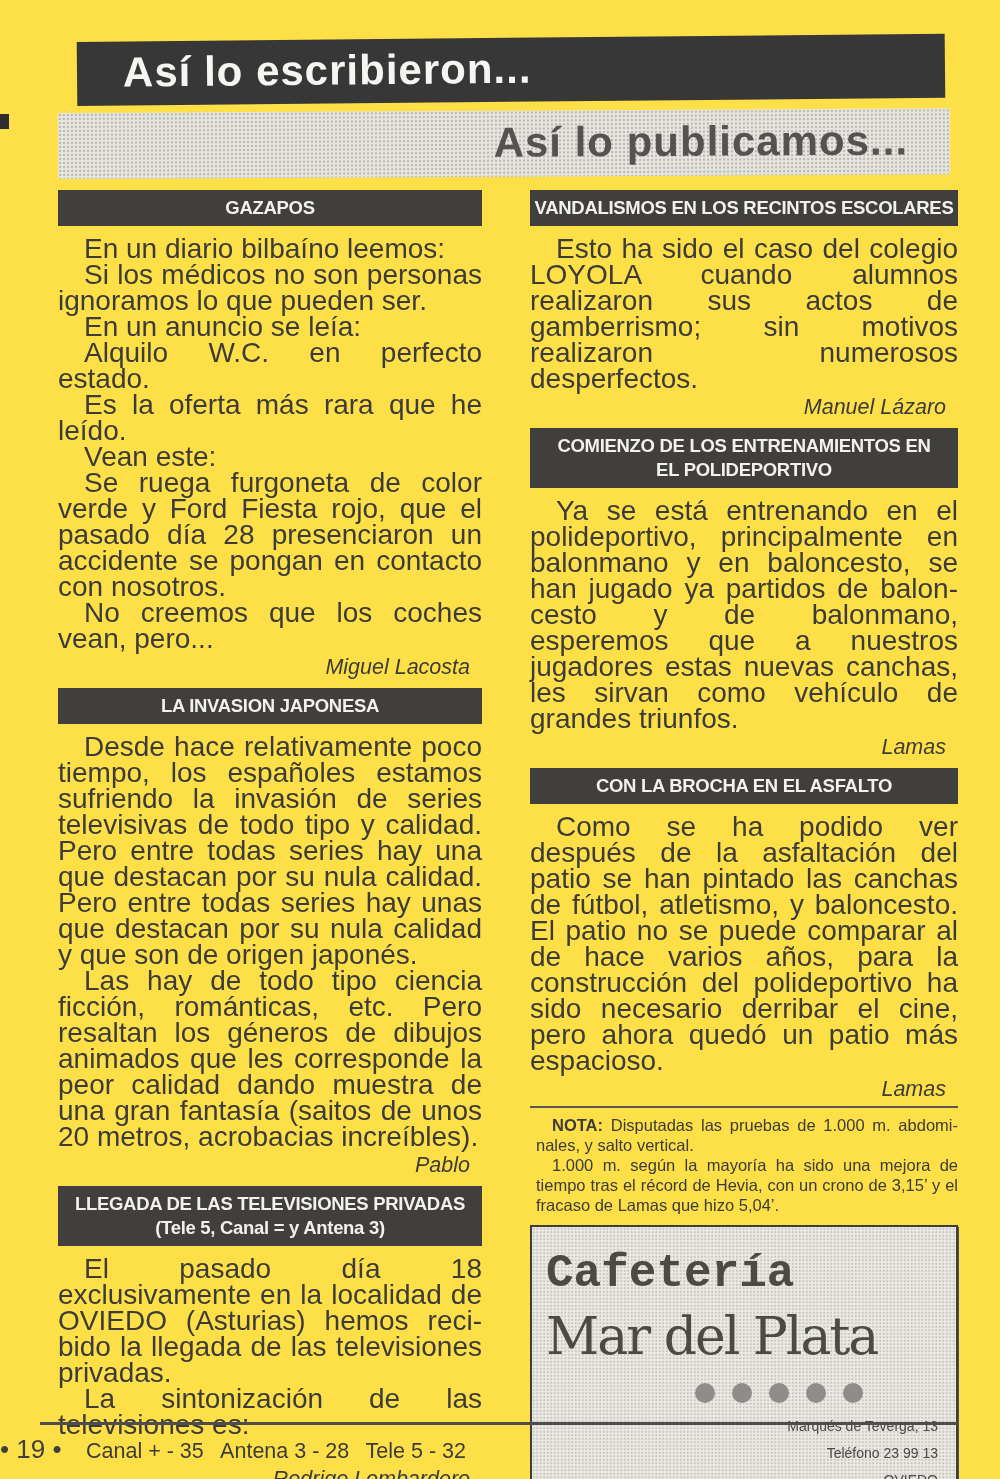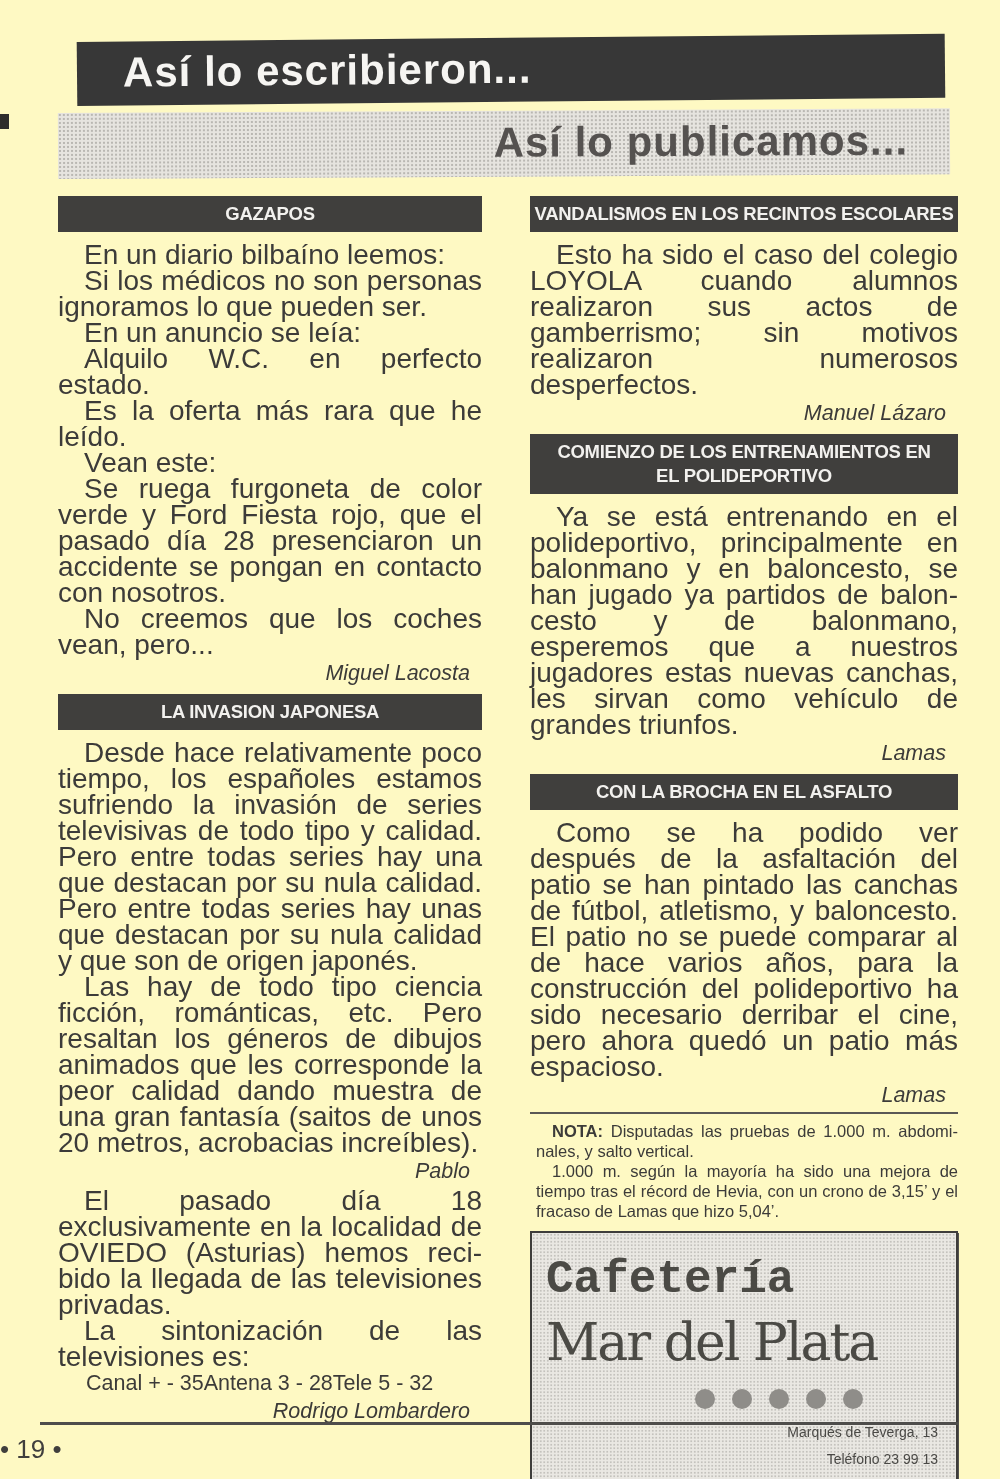--- a/index.html
+++ b/index.html
@@ -1,20 +1,20 @@
 <!DOCTYPE html>
 <html><head>
 <meta charset="utf-8">
 <style>
   html, body { margin: 0; padding: 0; background: #f3f2ee; }
   .page {
     position: relative;
     width: 1000px;
     height: 1479px;
-    background: #fef9c3;
+    background: #fde047;
     font-family: "Liberation Sans", sans-serif;
     color: #3c3b39;
     overflow: hidden;
   }
   .scan-speck {
     position: absolute; left: 0; top: 114px; width: 9px; height: 15px;
     background: #2e2d2b;
   }
   
   .banner-black {
@@ -46,31 +46,31 @@
   }
   .col { width: 424px; }
   .col-right { width: 428px; }
   .sec-header {
     background: #403f3d; color: #f2f1ee;
     font-weight: bold; font-size: 18.5px; line-height: 24px;
     text-align: center; padding: 6px 2px; margin: 8px 0 10px;
     letter-spacing: -0.3px; overflow: hidden;
   }
   .sec-header .hline { display: block; white-space: nowrap; }
-  section:first-child .sec-header { margin-top: 6px; }
+  section:first-child .sec-header { margin-top: 0; }
   p.body {
     margin: 0; font-size: 28px; line-height: 26px;
     text-align: justify; text-indent: 26px; color: #3c3b39;
   }
   p.sig {
     margin: 2px 0 4px; font-size: 21.5px; line-height: 26px;
     font-style: italic; text-align: right; padding-right: 12px;
   }
   .tuning {
-    display: flex; 
+    display: flex; justify-content: space-between;
     padding: 0 16px 0 28px; font-size: 21.5px; line-height: 26px;
   }
   
   .nota-rule { border: none; border-top: 2px solid #5a5856; margin: 4px 0 7px; }
   p.nota {
     margin: 0 0 0 6px; font-size: 16.5px; line-height: 20px;
     text-align: justify; text-indent: 16px;
   }
   p.nota .nota-label { font-weight: bold; }
   
@@ -144,20 +144,24 @@
       <section>
         <div class="sec-header">
           <span class="hline">LA  INVASION JAPONESA</span>
         </div>
         <p class="body">Desde hace relativamente poco tiempo, los españoles estamos sufriendo la invasión de series televisivas de todo tipo y calidad. Pero entre todas series hay una que desta­can por su nula calidad. Pero entre todas series hay unas que destacan por su nula calidad y que son de origen japonés.</p>
         <p class="body">Las hay de todo tipo ciencia ficción, románticas, etc. Pero resaltan los géneros de dibujos animados que les corresponde la peor calidad dando muestra de una gran fantasía (saitos de unos 20 metros, acroba­cias increíbles).</p>
         <p class="sig">Pablo</p>
       </section>
 
       <section>
+        <div class="sec-header">
+          <span class="hline">LLEGADA DE LAS TELEVISIONES PRIVADAS</span>
+          <span class="hline">(Tele 5, Canal = y Antena 3)</span>
+        </div>
         <p class="body">El pasado día 18 exclusivamente en la localidad de OVIEDO (Asturias) hemos reci­bido la llegada de las televisiones privadas.</p>
         <p class="body">La sintonización de las televisiones es:</p>
         <div class="tuning">
           <span>Canal + - 35</span>
           <span>Antena 3 - 28</span>
           <span>Tele 5 - 32</span>
         </div>
         <p class="sig">Rodrigo Lombardero</p>
       </section>
 

